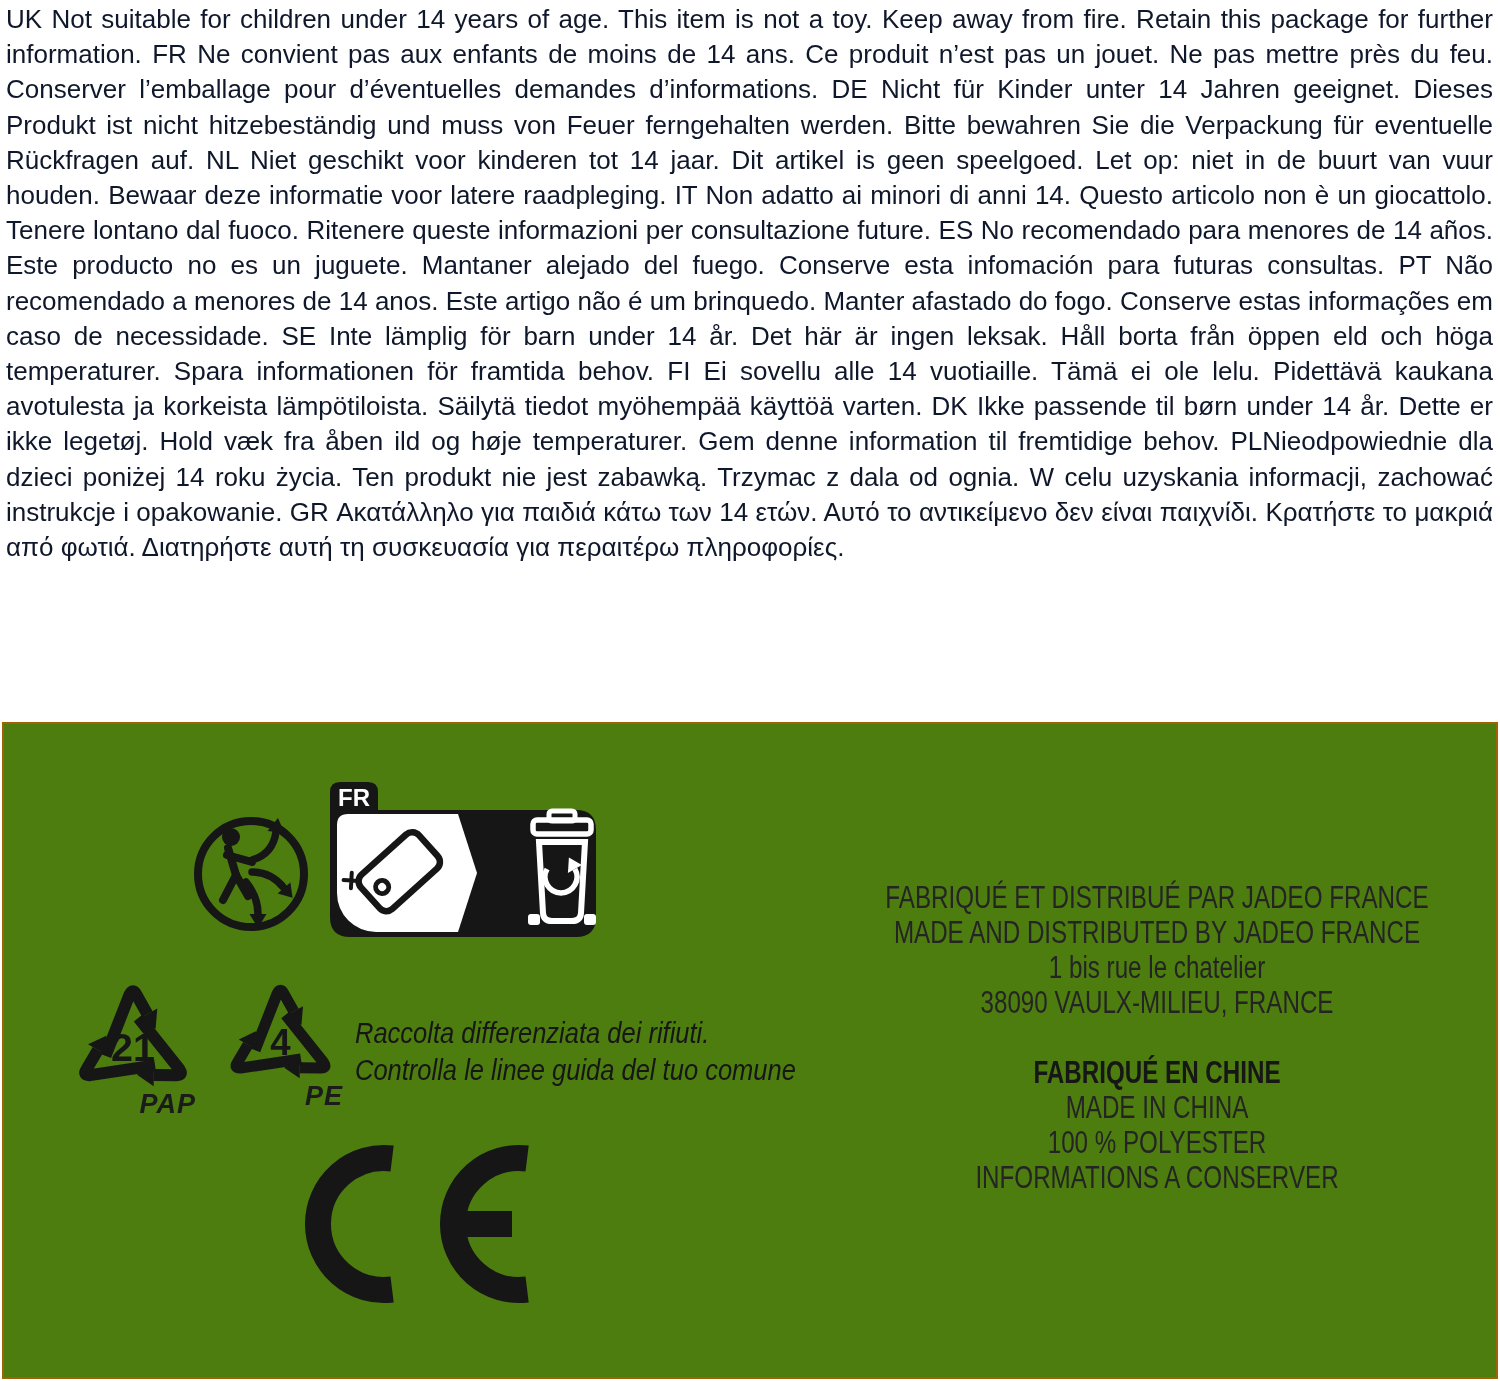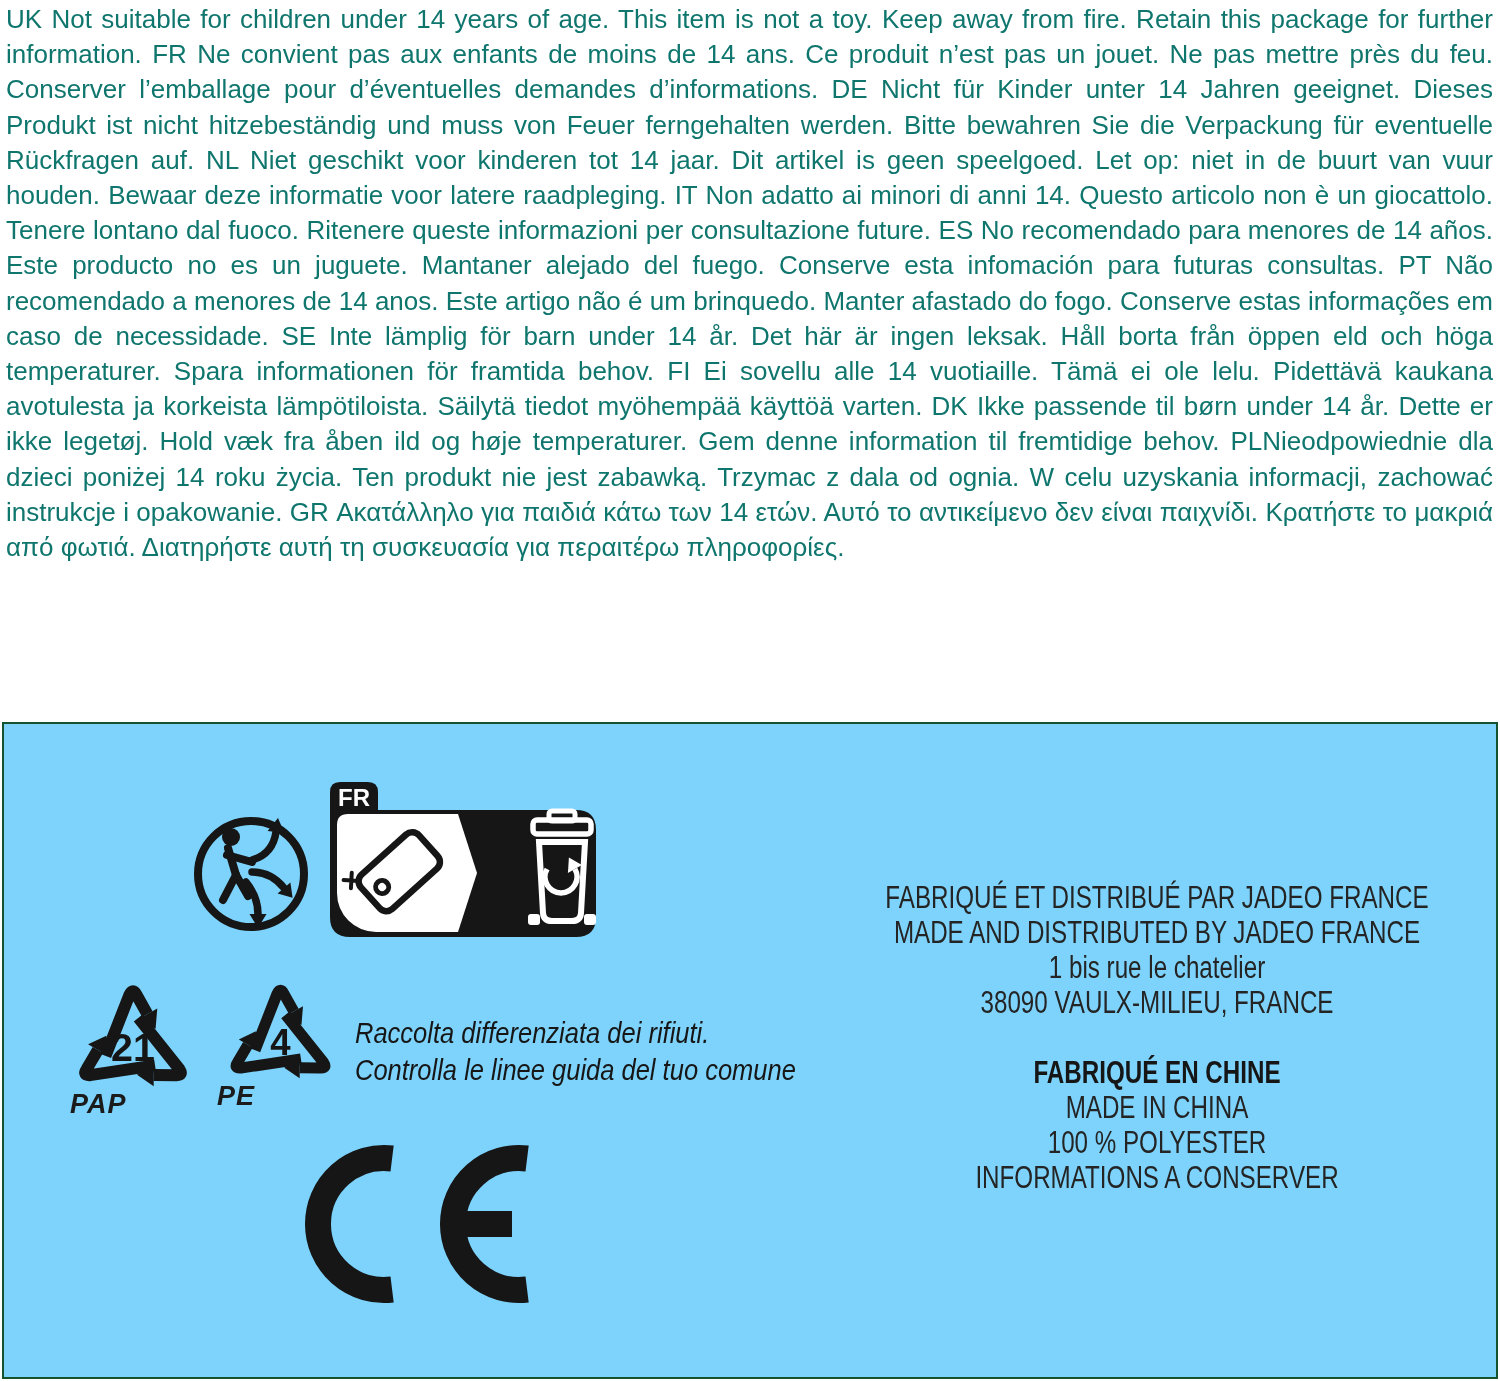--- a/index.html
+++ b/index.html
@@ -4,30 +4,30 @@
 <style>
   html,body { margin:0; padding:0; background:#ffffff; }
   .canvas {
     position:relative; width:1500px; height:1381px; background:#ffffff;
     font-family:"Liberation Sans", sans-serif; color:#1b1b1b; overflow:hidden;
   }
   .warning {
     position:absolute; left:6px; top:2px; width:1487px;
     font-size:26px; line-height:35.2px;
     text-align:justify; text-align-last:left; text-justify:inter-word;
-    color:#0f766e; margin:0;
+    color:#0f172a; margin:0;
   }
   .box {
     position:absolute; left:2px; top:722px; width:1492px; height:653px;
-    border:2px solid #14532d; background:#7dd3fc;
+    border:2px solid #a16207; background:#4d7c0f;
   }
   .box * { position:absolute; }
   .triman { left:188px; top:84px; }
   .infotri { left:326px; top:58px; }
-  .code { width:126px; text-align:left; }
+  .code { width:126px; text-align:right; }
   .code svg { position:static; display:block; margin:0 auto; }
   .code-label { position:static; font-weight:bold; font-size:27px; letter-spacing:1px; margin-top:2px;font-style:italic; }
   .code-pap { left:66px; top:253px; }
   .code-pe  { left:213px; top:253px; }
   .sorting-note {
     left:351px; top:290px; font-style:italic; font-size:30px; line-height:37px;
     transform:scaleX(0.85); transform-origin:0 0; white-space:nowrap; color:#161616;
   }
   .sorting-note div { position:static; }
   .ce { left:301px; top:421px; }

